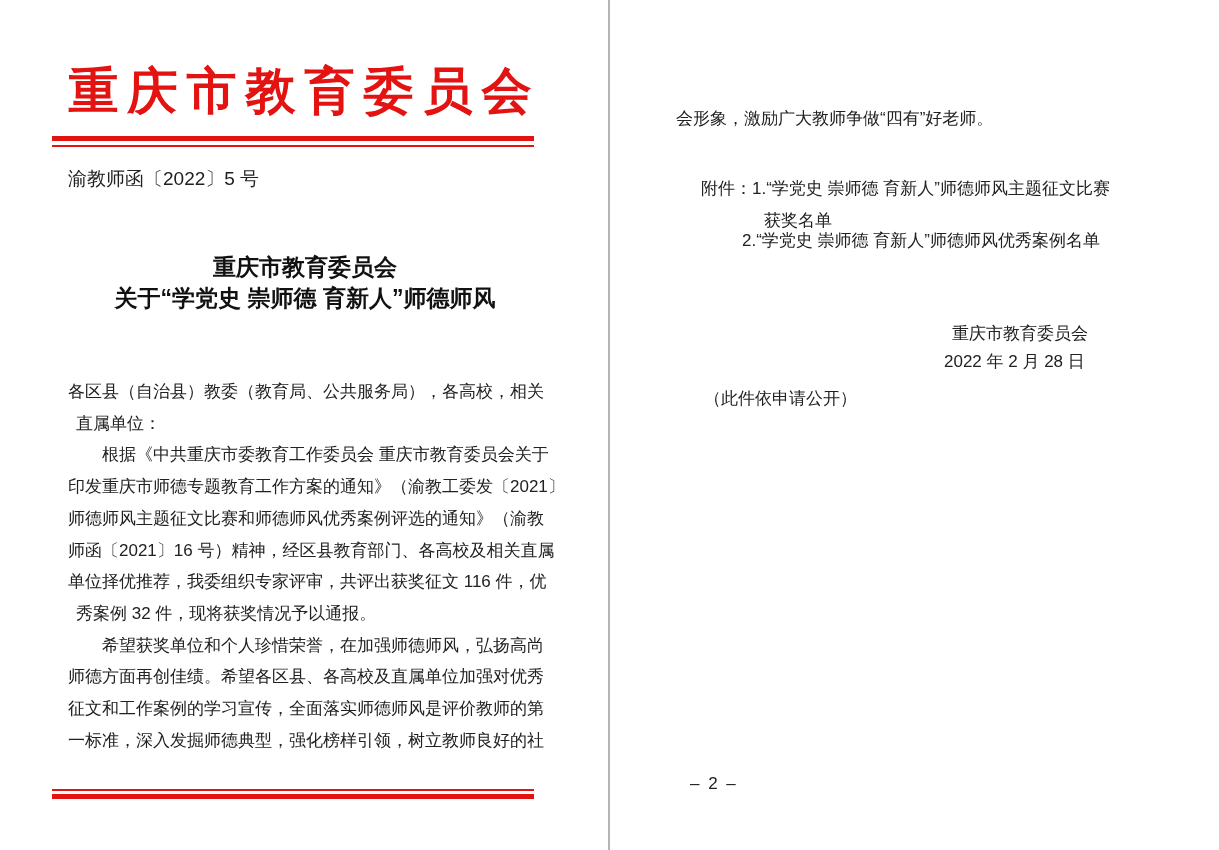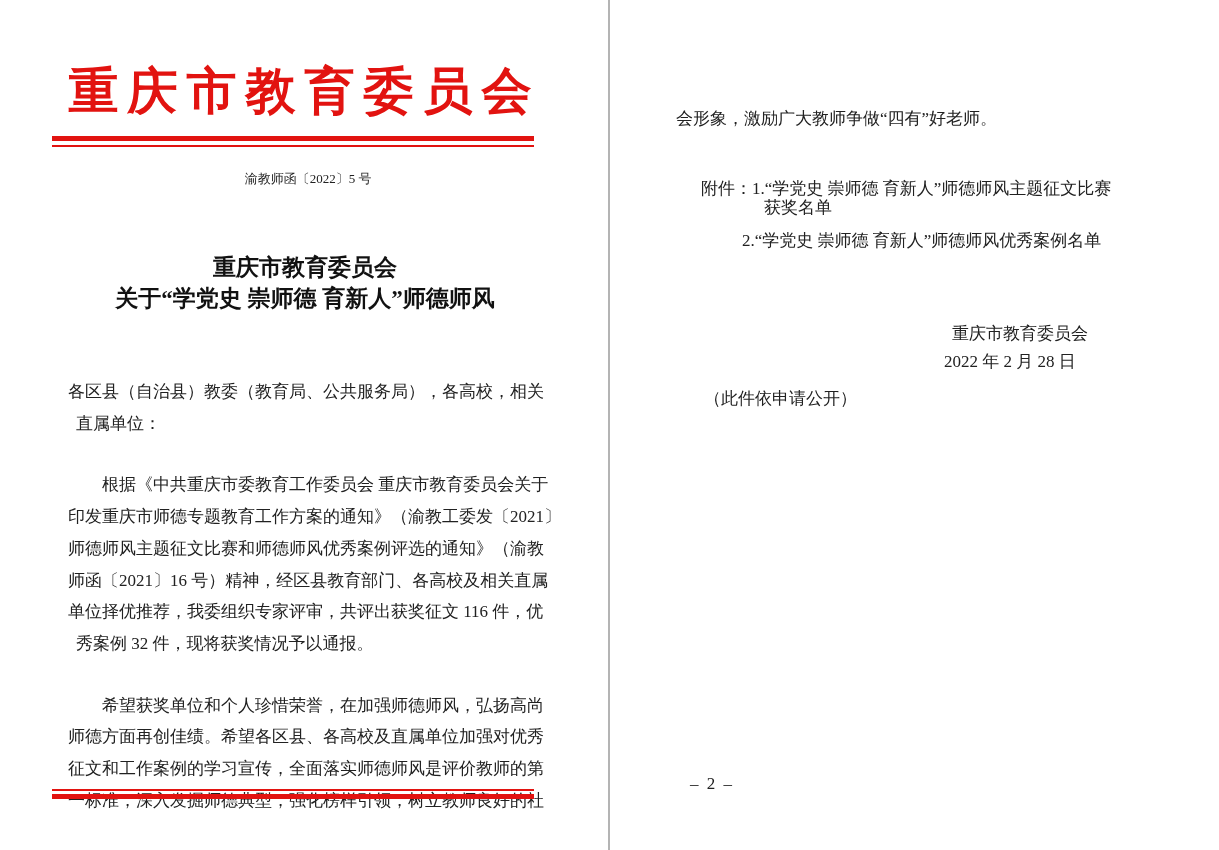--- a/index.html
+++ b/index.html
@@ -6,21 +6,21 @@
     margin: 0;
     padding: 0;
     background: #ffffff;
   }
   .canvas {
     position: relative;
     width: 1219px;
     height: 850px;
     background: #ffffff;
     overflow: hidden;
-    font-family: Liberation Serif, serif;
+    font-family: Liberation Sans, sans-serif;
     color: #212121;
   }
   .page {
     position: absolute;
     top: 0;
     height: 850px;
     background: #ffffff;
   }
   .page-left  { left: 0;   width: 608px; }
   .page-right { left: 611px; width: 608px; }
@@ -55,22 +55,22 @@
     left: 52px;
     width: 482px;
     height: 4px;
     border-top: 5px solid #e21310;
     border-bottom: 2px solid #e21310;
   }
   .doc-number {
     top: 166px;
     left: 68px;
     width: 480px;
-    text-align: center;
-    font-size: 13px;
+    text-align: left;
+    font-size: 19px;
     line-height: 26px;
     white-space: nowrap;
   }
   .doc-title {
     top: 252px;
     left: 55px;
     width: 500px;
     text-align: center;
     font-size: 23px;
     font-weight: 700;
@@ -89,40 +89,39 @@
     text-align: justify;
     text-align-last: justify;
     white-space: nowrap;
   }
   .body-line.end {
     text-align-last: left;
     margin-left: 8px;
   }
   .body-line.indent {
     text-indent: 2em;
-    margin-top: 30px;
   }
   .rule-bottom {
     top: 789px;
     left: 52px;
     width: 482px;
     height: 3px;
     border-top: 2px solid #e21310;
     border-bottom: 5px solid #e21310;
   }
 
   
   .r-text {
     font-size: 17px;
     line-height: 31px;
     white-space: nowrap;
   }
   .continuation { top: 103px; left: 676px; }
   .attach-1 { top: 165px; left: 701px; margin-top: 8px; }
-  .attach-2 { top: 192px; left: 764px; }
+  .attach-2 { top: 205px; left: 764px; }
   .attach-3 { top: 225px; left: 742px; }
   .issuer   { top: 318px; left: 952px; }
   .issue-date { top: 346px; left: 944px; }
   .disclosure { top: 373px; left: 704px; margin-top: 10px; }
   .page-number {
     top: 771px;
     left: 690px;
     font-size: 17px;
     line-height: 26px;
     letter-spacing: 2px;

